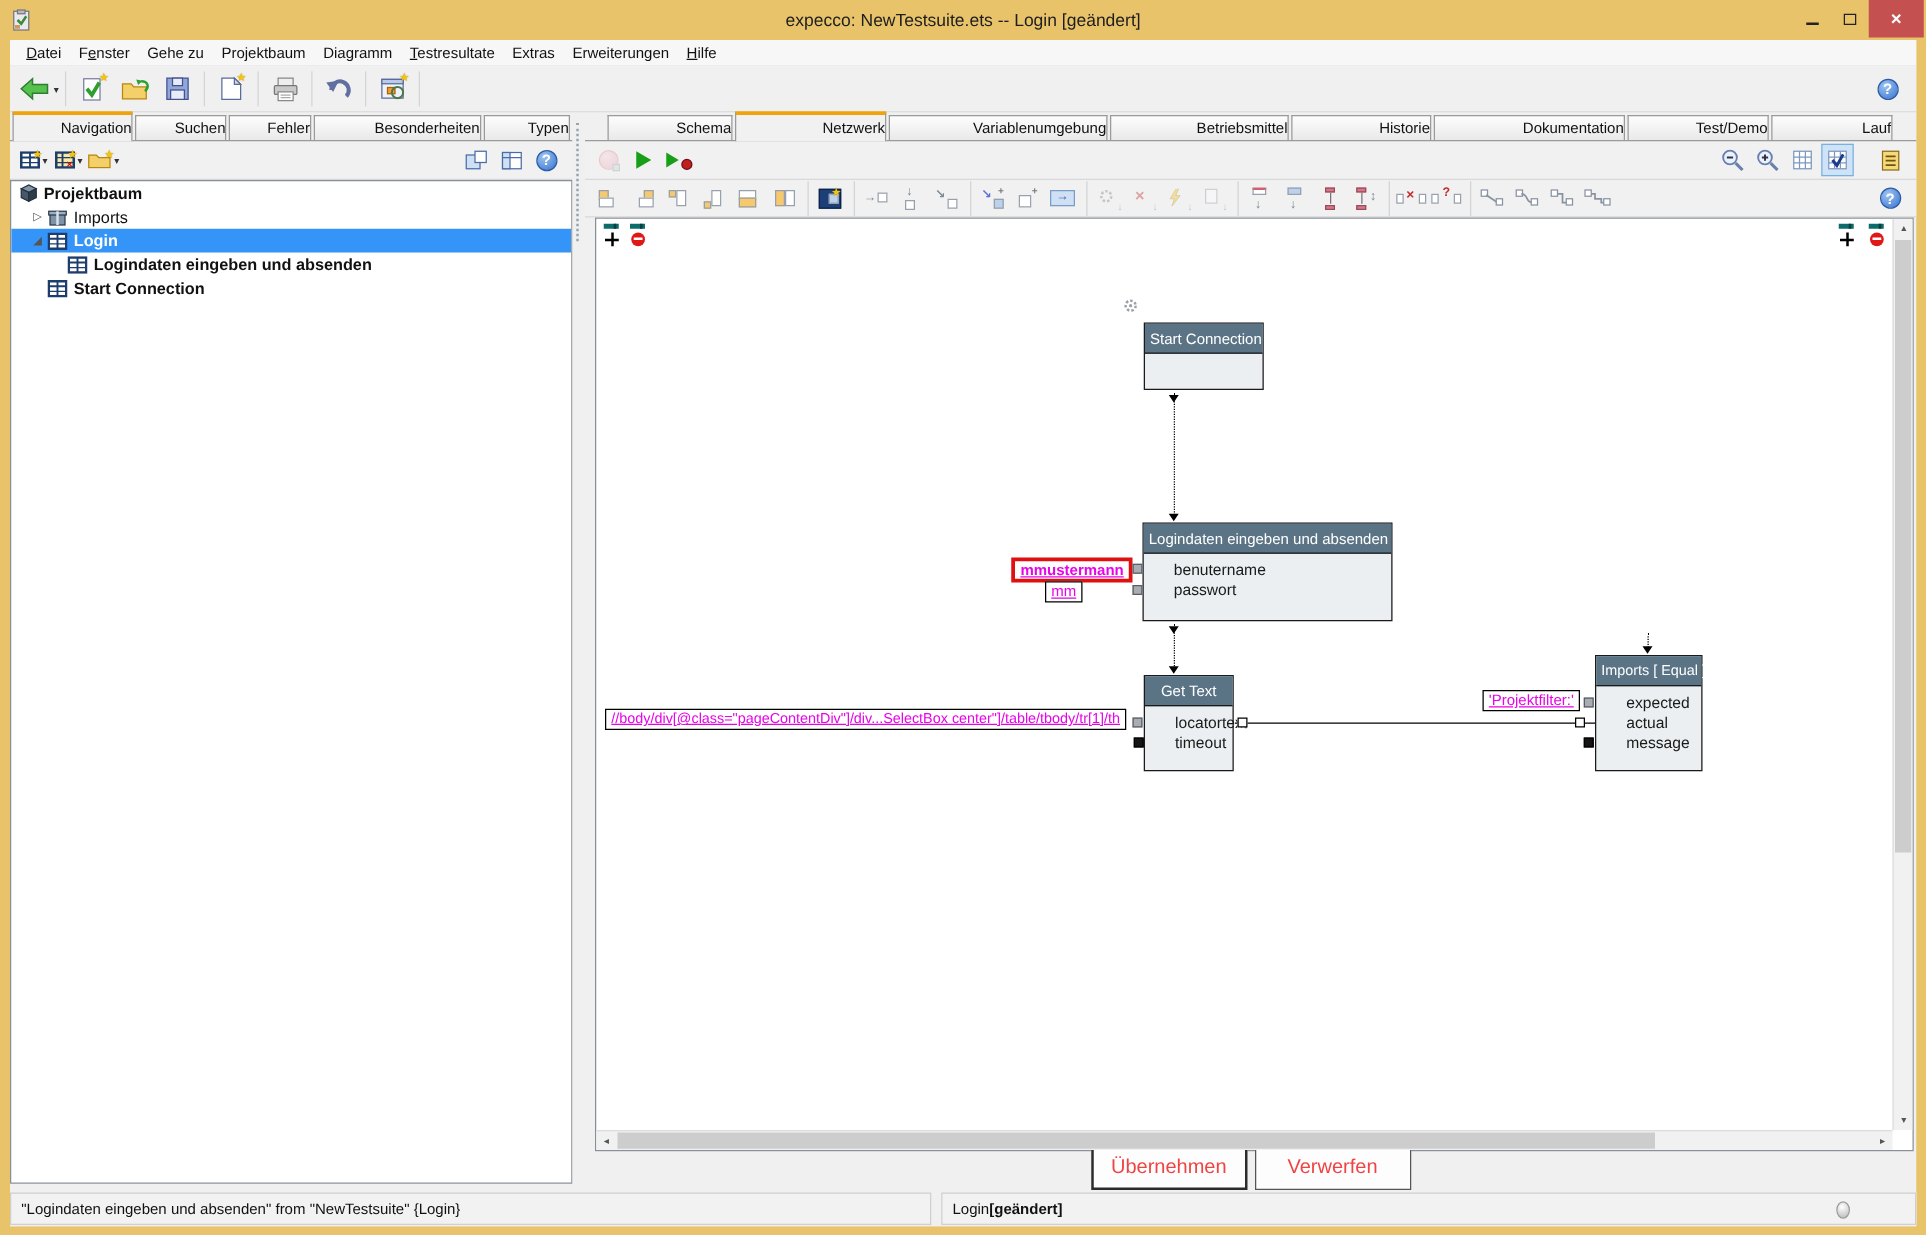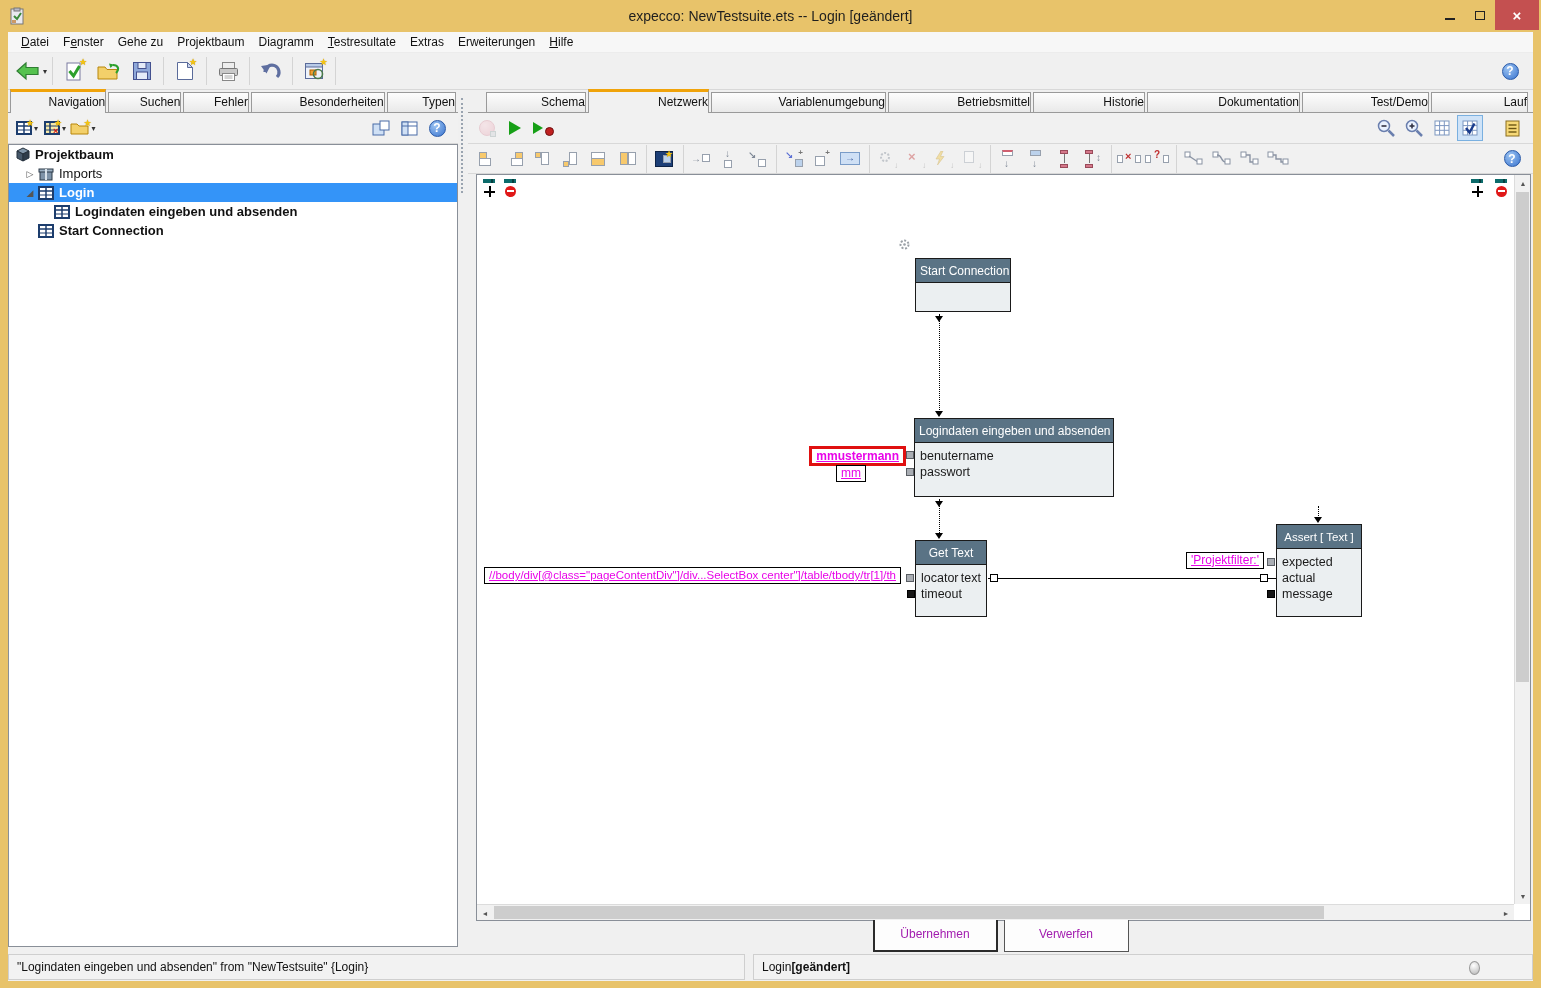--- a/index.html
+++ b/index.html
@@ -85,21 +85,21 @@
   .abar::after{content:"";position:absolute;right:2px;top:0;width:2px;height:4px;background:#063f3f;}
   .plusg{position:absolute;left:1px;top:7px;width:11px;height:11px;}
   .plusg::before{content:"";position:absolute;left:5px;top:0;width:1.5px;height:11px;background:#000;}
   .plusg::after{content:"";position:absolute;left:0;top:5px;width:11px;height:1.5px;background:#000;}
   .noent{position:absolute;left:1px;top:7px;width:11px;height:11px;border-radius:50%;background:#e01818;}
   .noent::after{content:"";position:absolute;left:2px;top:4.2px;width:7px;height:2.2px;background:#fff;}
 
   .node{position:absolute;border:1px solid #1a1a1a;background:#ebeff1;z-index:3;}
   .nhead{height:24px;line-height:24px;background:#5a7385;color:#fff;font-size:12px;text-align:center;
          border-bottom:1px solid #1a1a1a;padding:0 4px;white-space:nowrap;}
-  .nbody{padding-top:5px;}
+  .nbody{padding-top:5px;margin-left:19px;}
   .prow{height:16px;line-height:16px;font-size:12.5px;color:#1a1a1a;padding:0 5px;display:flex;justify-content:space-between;white-space:nowrap;}
 
   .vline{position:absolute;width:0;border-left:1px dotted #000;z-index:1;}
   .hline{position:absolute;height:1px;background:#000;z-index:1;}
   .arr{position:absolute;width:0;height:0;border-left:4px solid transparent;border-right:4px solid transparent;border-top:6px solid #000;z-index:2;}
 
   .pin{position:absolute;width:8px;height:8px;z-index:4;}
   .pin-g{background:#a9adb3;border:1px solid #5a5e64;}
   .pin-b{background:#151515;border:1px solid #000;}
   .pin-o{background:#fff;border:1px solid #000;}
@@ -109,21 +109,21 @@
   .vlabel.err{border:3px solid #e01010;height:20px;font-weight:bold;}
 
   
   .sbv{position:absolute;top:0;right:0;width:16px;bottom:16px;background:#f1f1f1;border-left:1px solid #dcdcdc;z-index:6;}
   .sbh{position:absolute;left:0;bottom:0;height:16px;right:16px;background:#f1f1f1;border-top:1px solid #dcdcdc;z-index:6;}
   .sarrow{position:absolute;width:16px;height:16px;color:#555;font-size:7px;display:flex;align-items:center;justify-content:center;}
   .sthumb{position:absolute;background:#cdcdcd;}
 
   
   #applyrow{position:absolute;left:0;right:0;bottom:0;height:26px;display:flex;justify-content:center;gap:6px;align-items:center;}
-  .pbtn{width:125px;height:36px;background:#fdfdfd;border:1px solid #555;font-size:12px;display:flex;align-items:center;justify-content:center;color:#a21caf;}
+  .pbtn{width:125px;height:36px;background:#fdfdfd;border:1px solid #555;font-size:16px;display:flex;align-items:center;justify-content:center;color:#ef4444;}
   .pbtn.default{border:2px solid #2b2b2b;}
 
   #statusbar{position:absolute;left:0;bottom:0;width:1525px;height:28px;background:#f0f0f0;display:flex;align-items:center;}
   .stsec{height:26px;background:#f2f2f2;border:1px solid #cfcfcf;display:flex;align-items:center;font-size:12px;color:#111;padding:0 8px;position:relative;}
   #stleft{width:737px;margin-right:8px;}
   #stright{flex:1;margin-right:0;}
   .led{position:absolute;right:52px;top:6px;width:11px;height:14px;border-radius:50%;background:radial-gradient(circle at 40% 30%,#ffffff,#b5b5b5);border:1px solid #9a9a9a;}
 
   svg{display:block;}
 </style>
@@ -385,21 +385,21 @@
       </div>
 
     <div id="rightpanel">
       <div class="tabs" style="padding-left:18px">
         <span class="tab" style="width:100px">Schema</span>
         <span class="tab active" style="width:121px">Netzwerk</span>
         <span class="tab" style="width:175px">Variablenumgebung</span>
         <span class="tab" style="width:143px">Betriebsmittel</span>
         <span class="tab" style="width:112px">Historie</span>
         <span class="tab" style="width:153px">Dokumentation</span>
-        <span class="tab" style="width:127px">Test/Demo</span>
+        <span class="tab" style="width:113px">Test/Demo</span>
         <span class="tab" style="width:97px">Lauf</span>
       </div>
 
       <div class="subbar">
         <span class="sbtn disabled">
             <span class="stopball">
               <i></i>
             </span>
           </span>
         <span class="sbtn">
@@ -725,21 +725,21 @@
                 <span>locator</span>
                 <span>text</span>
               </div>
             <div class="prow">
                 <span>timeout</span>
               </div>
           </div>
         </div>
 
         <div class="node" style="left:799px;top:349px;width:86px;height:93px">
-          <div class="nhead" style="font-size:11.5px">Assert [ Text ]</div>
+          <div class="nhead" style="font-size:11.5px">Imports [ Equal ]</div>
           <div class="nbody">
             <div class="prow">
                 <span>expected</span>
               </div>
             <div class="prow">
                 <span>actual</span>
               </div>
             <div class="prow">
                 <span>message</span>
               </div>

